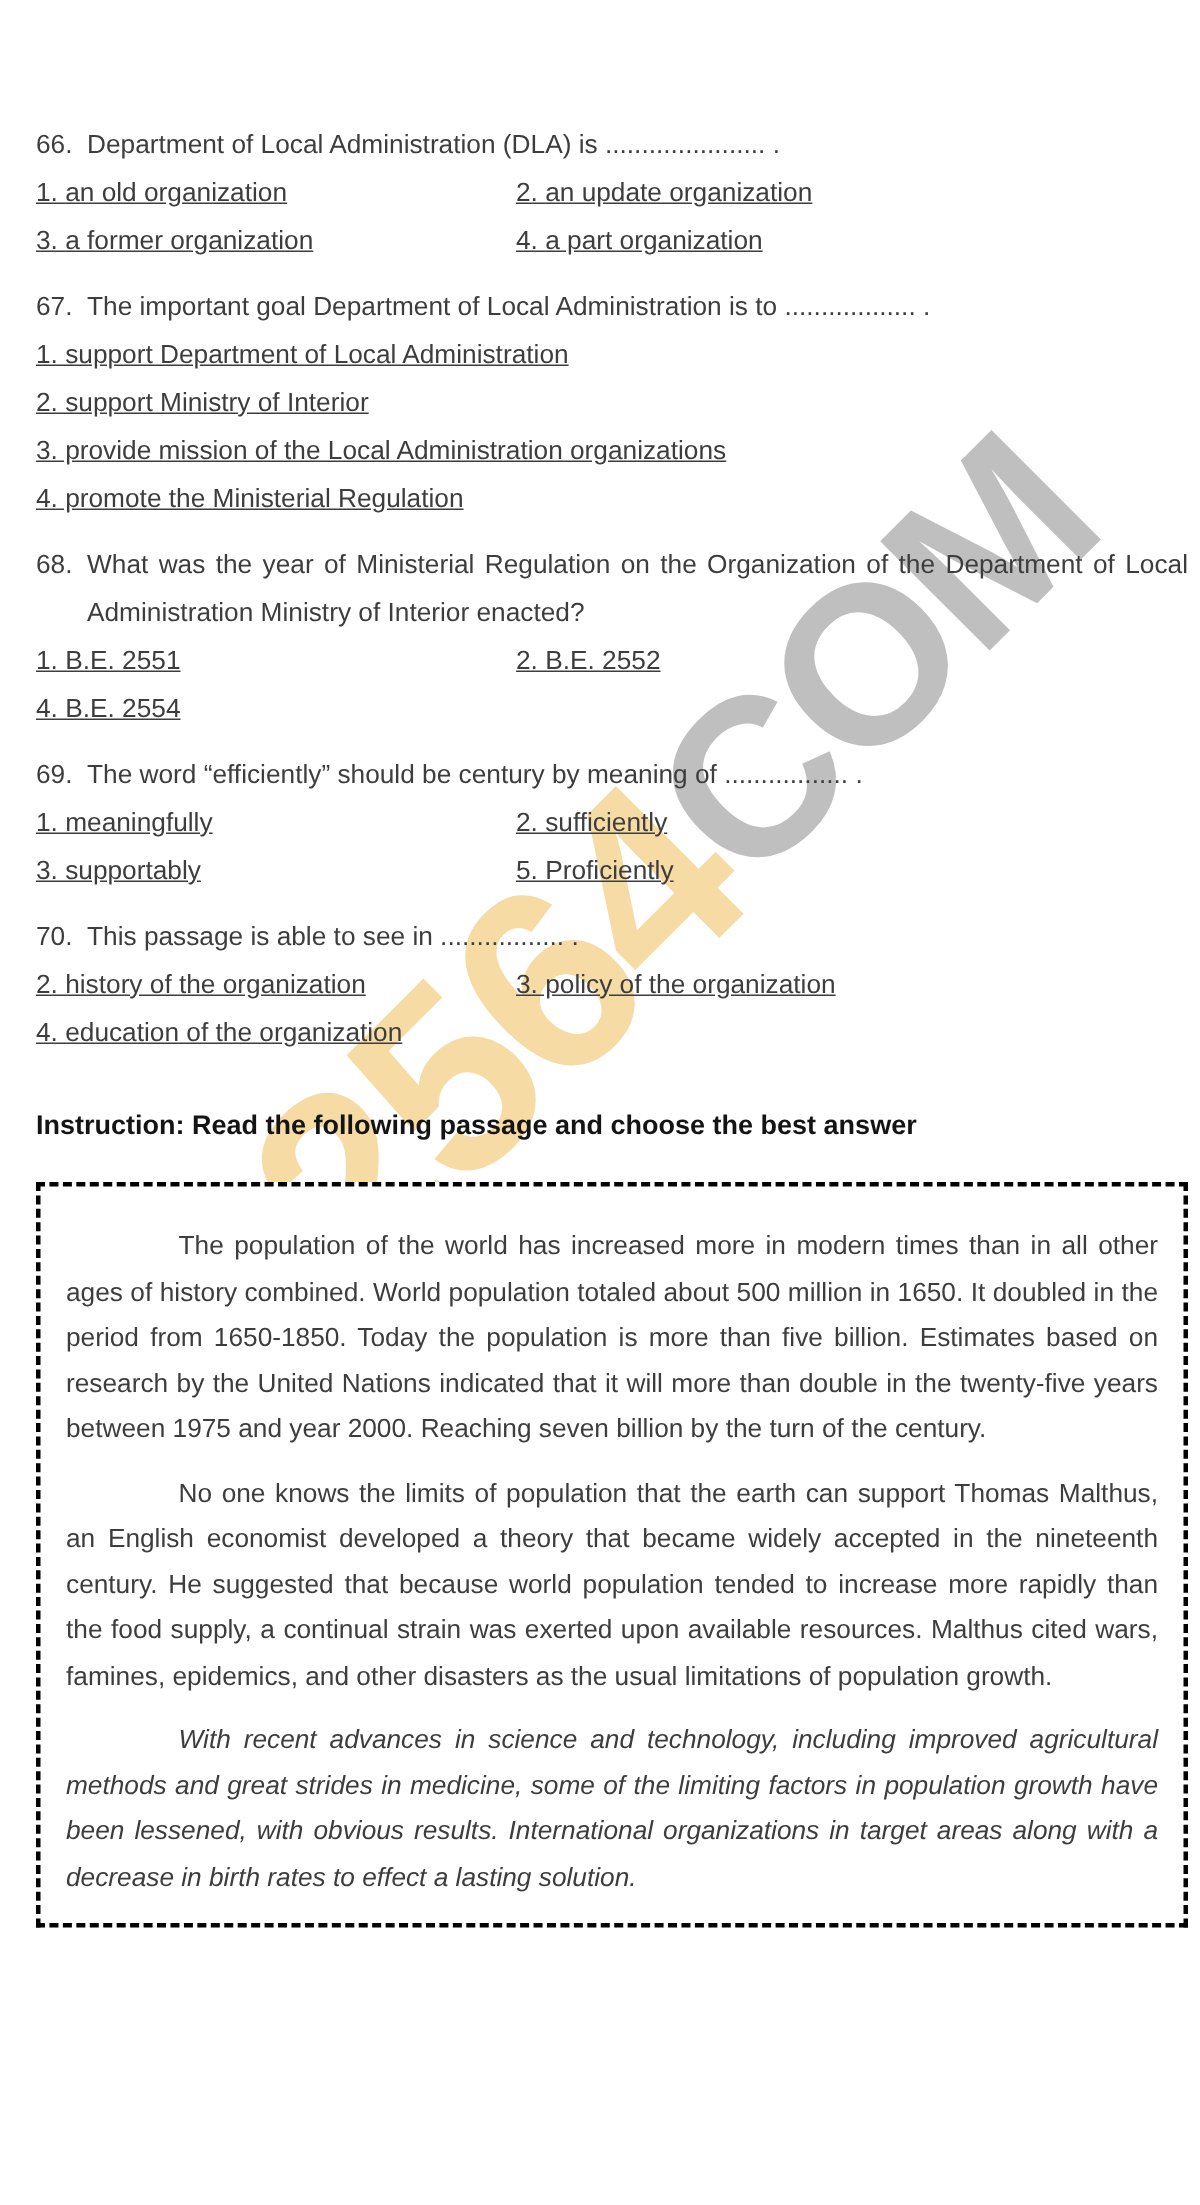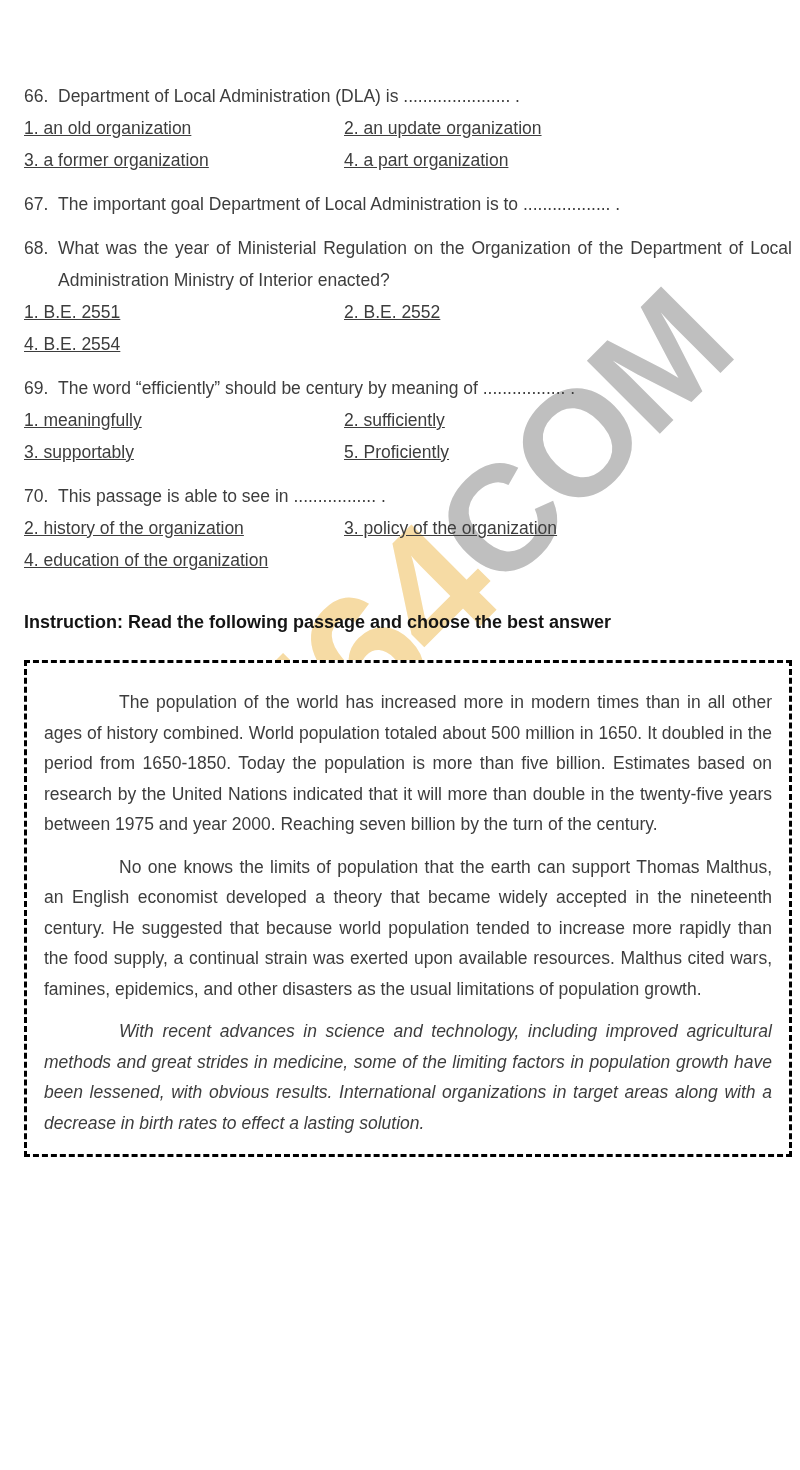--- a/index.html
+++ b/index.html
@@ -105,20 +105,26 @@
         <span class="opt">3. a former organization</span>
         <span class="opt">4. a part organization</span>
       </div>
     </div>
 
     <div class="question">
       <div class="q-line">
         <span class="q-num">67.</span>
         <span class="q-text">The important goal Department of Local Administration is to .................. .</span>
       </div>
+      <div class="opts one-col">
+        <span class="opt">1. support Department of Local Administration</span>
+        <span class="opt">2. support Ministry of Interior</span>
+        <span class="opt">3. provide mission of the Local Administration organizations</span>
+        <span class="opt">4. promote the Ministerial Regulation</span>
+      </div>
     </div>
 
     <div class="question">
       <div class="q-line">
         <span class="q-num">68.</span>
         <span class="q-text">What was the year of Ministerial Regulation on the Organization of the Department of Local Administration Ministry of Interior enacted?</span>
       </div>
       <div class="opts two-col">
         <span class="opt">1. B.E. 2551</span>
         <span class="opt">2. B.E. 2552</span>

